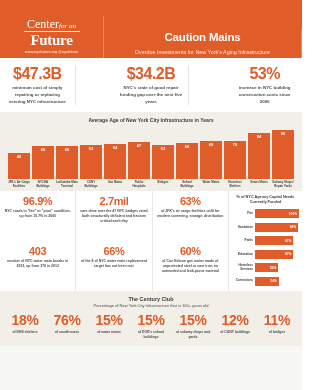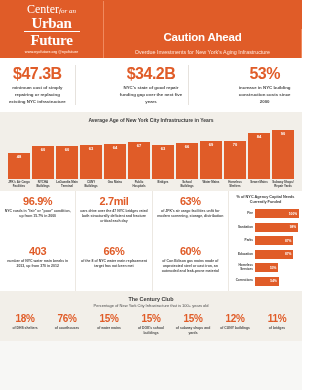--- a/index.html
+++ b/index.html
@@ -72,42 +72,41 @@
   .hb-track { flex:1; height:9px; position:relative; }
   .hb-fill { height:100%; background:#e05c28; display:flex; align-items:center; justify-content:flex-end; padding-right:2px; }
   .hb-fill span { color:#fff; font-size:3.2px; font-weight:bold; }
 
   
   .footer { background:#f2efe9; padding:5px 4px 6px 4px; }
   .f-title { text-align:center; font-size:5.4px; font-weight:bold; color:#3b3b3b; }
   .f-sub { text-align:center; font-size:4px; color:#4a4a4a; margin-top:1px; margin-bottom:5px; }
   .f-row { display:flex; }
   .fcell { flex:1; text-align:center; padding:0 2px; }
-  .fval { color:#e05c28; font-size:10px; font-weight:bold; letter-spacing:-0.3px; line-height:1.1; }
+  .fval { color:#e05c28; font-size:14px; font-weight:bold; letter-spacing:-0.3px; line-height:1.1; }
   .flbl { color:#4a4a4a; font-size:3.4px; font-weight:bold; line-height:1.4; margin-top:2px; }
 </style>
 </head>
 <body>
 
 <div class="page">
 
   <div class="header">
     <div class="hdr-cell hdr-logo">
       <div class="logo-line logo-l1">
         <span>Center</span><i>for an</i>
       </div>
-      <div class="logo-line logo-l2">Urban</div>
       <div class="logo-rule"></div>
       <div class="logo-line logo-l3">Future</div>
       <div class="logo-url">www.nycfuture.org
 @nycfuture</div>
     </div>
 
     <div class="hdr-cell hdr-title">
-      <div class="title-main">Caution Ahead</div>
+      <div class="title-main">Caution Mains</div>
       <div class="title-sub">Overdue Investments for New York's Aging Infrastructure</div>
     </div>
 
   </div>
 
   <div class="kpis">
     <div class="kpi">
       <div class="kpi-val">$47.3B</div>
       <div class="kpi-lbl">minimum cost of simply repairing or replacing existing NYC infrastructure</div>
     </div>

